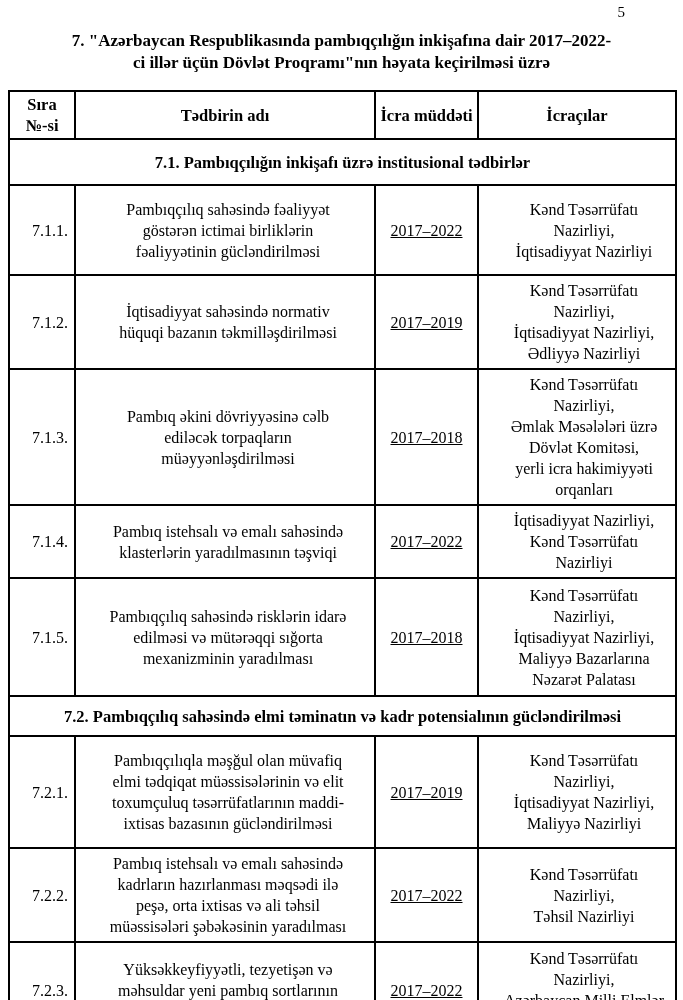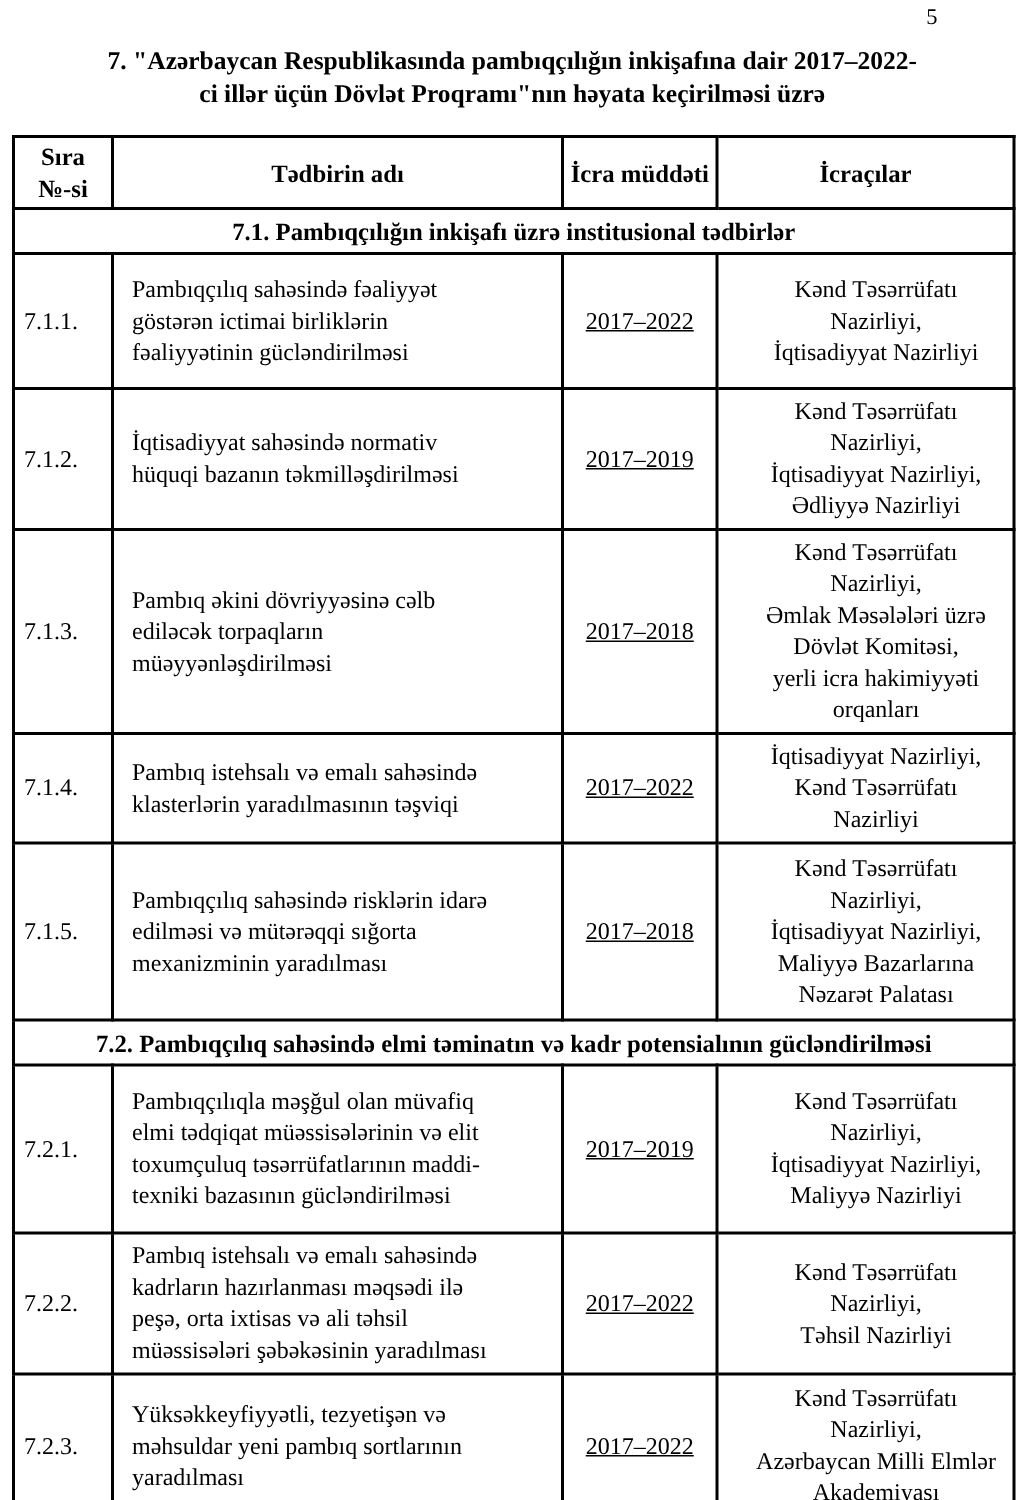--- a/index.html
+++ b/index.html
@@ -38,22 +38,22 @@
     line-height: 21px;
     padding: 4px 6px;
     overflow: hidden;
   }
   th {
     font-weight: bold;
     font-size: 16.5px;
     text-align: center;
     padding: 2px 4px;
   }
-  .c-num   { text-align: left; }
-  .c-name  { text-align: left; padding-left: 12px; }
+  .c-num   { text-align: right; }
+  .c-name  { text-align: center; padding-left: 12px; }
   .c-period{ text-align: center; text-decoration: underline; }
   .c-exec  { text-align: center; padding-left: 20px; }
   .pre     { white-space: pre-line; }
   td.section-cell {
     font-weight: bold;
     text-align: center;
     font-size: 16.5px;
     padding: 3px 4px;
   }
 </style>
@@ -77,21 +77,21 @@
   <thead>
     <tr style="height:44px">
       <th class="pre">Sıra
 №-si</th>
       <th>Tədbirin adı</th>
       <th>İcra müddəti</th>
       <th>İcraçılar</th>
     </tr>
   </thead>
   <tbody>
-    <tr style="height:30px">
+    <tr style="height:46px">
       <td class="section-cell" colspan="4">7.1. Pambıqçılığın inkişafı üzrə institusional tədbirlər</td>
     </tr>
 
     <tr style="height:90px">
       <td class="c-num">7.1.1.</td>
       <td class="c-name pre">Pambıqçılıq sahəsində fəaliyyət
 göstərən ictimai birliklərin
 fəaliyyətinin gücləndirilməsi</td>
       <td class="c-period">2017–2022</td>
       <td class="c-exec pre">Kənd Təsərrüfatı
@@ -140,30 +140,30 @@
 edilməsi və mütərəqqi sığorta
 mexanizminin yaradılması</td>
       <td class="c-period">2017–2018</td>
       <td class="c-exec pre">Kənd Təsərrüfatı
 Nazirliyi,
 İqtisadiyyat Nazirliyi,
 Maliyyə Bazarlarına
 Nəzarət Palatası</td>
     </tr>
 
-    <tr style="height:30px">
+    <tr style="height:40px">
       <td class="section-cell" colspan="4">7.2. Pambıqçılıq sahəsində elmi təminatın və kadr potensialının gücləndirilməsi</td>
     </tr>
 
     <tr style="height:112px">
       <td class="c-num">7.2.1.</td>
       <td class="c-name pre">Pambıqçılıqla məşğul olan müvafiq
 elmi tədqiqat müəssisələrinin və elit
 toxumçuluq təsərrüfatlarının maddi-
-texniki bazasının gücləndirilməsi</td>
+ixtisas bazasının gücləndirilməsi</td>
       <td class="c-period">2017–2019</td>
       <td class="c-exec pre">Kənd Təsərrüfatı
 Nazirliyi,
 İqtisadiyyat Nazirliyi,
 Maliyyə Nazirliyi</td>
     </tr>
 
     <tr style="height:90px">
       <td class="c-num">7.2.2.</td>
       <td class="c-name pre">Pambıq istehsalı və emalı sahəsində

